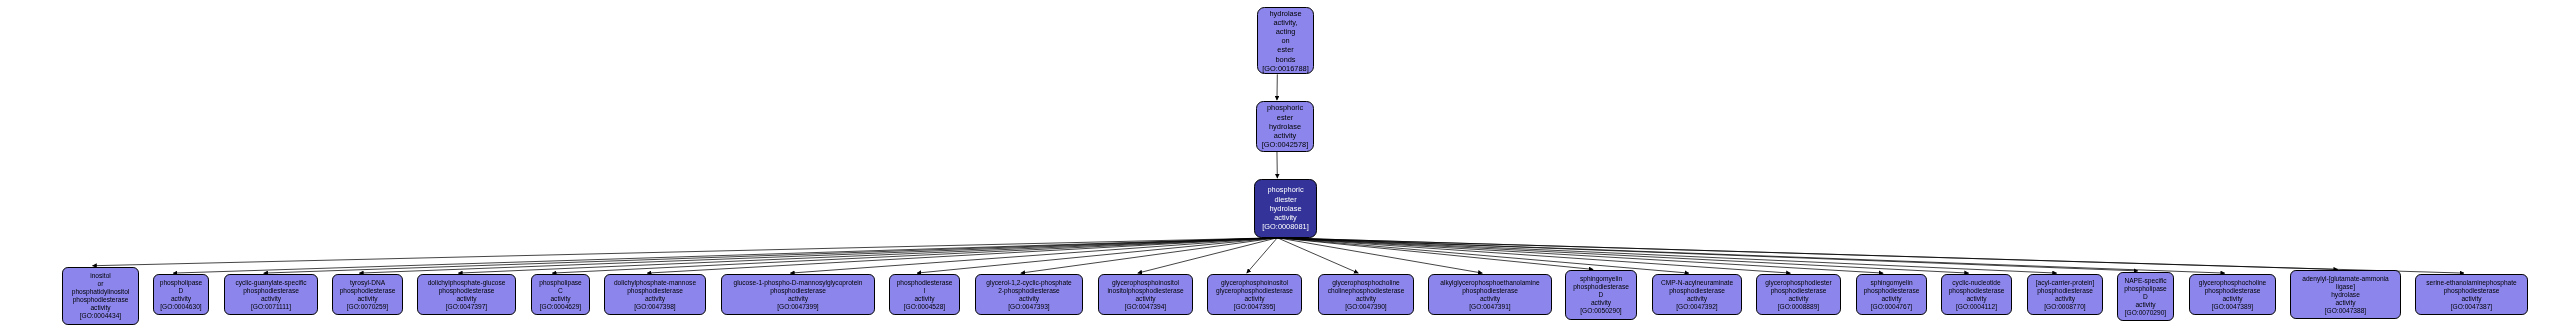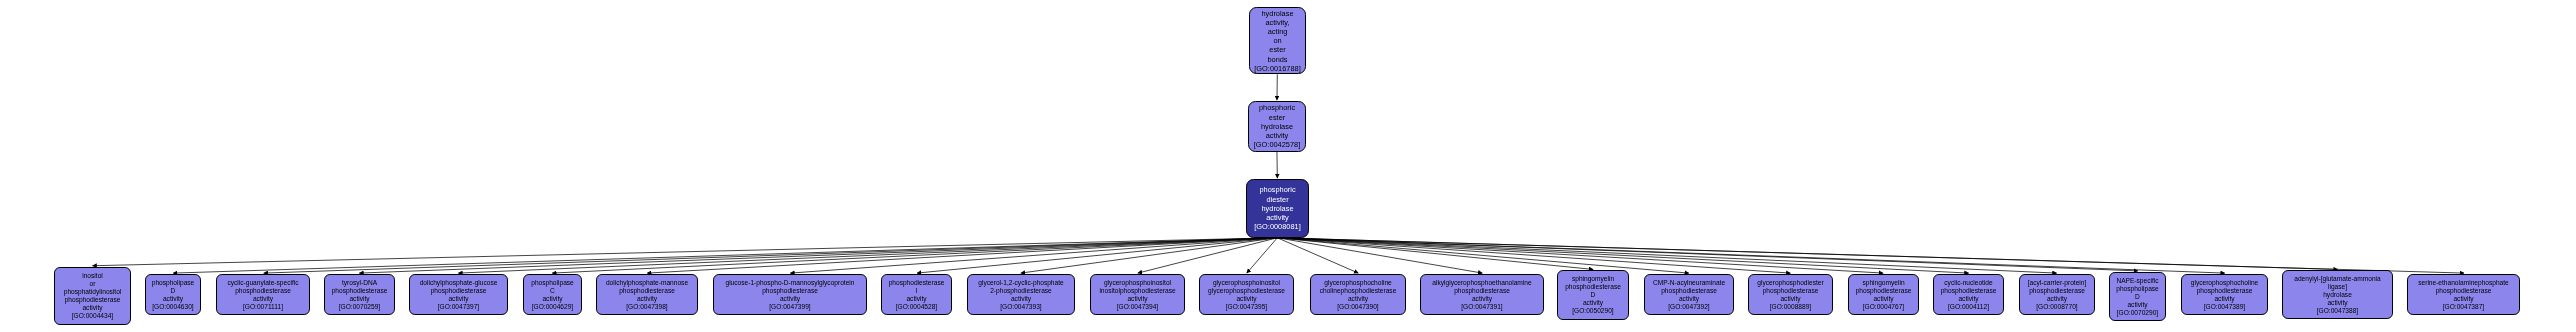--- a/index.html
+++ b/index.html
@@ -31,20 +31,21 @@
     display: flex;
     align-items: center;
     justify-content: center;
     text-align: center;
     font-size: 6.6px;
     line-height: 8px;
     color: #000000;
     cursor: pointer;
     white-space: nowrap;
     overflow: hidden;
+    margin-left: 8px;
   }
   .node.ancestor {
     font-size: 7.4px;
     line-height: 9.2px;
     border-radius: 7.4px;
   }
   .node-label {
     display: block;
     width: 100%;
   }

